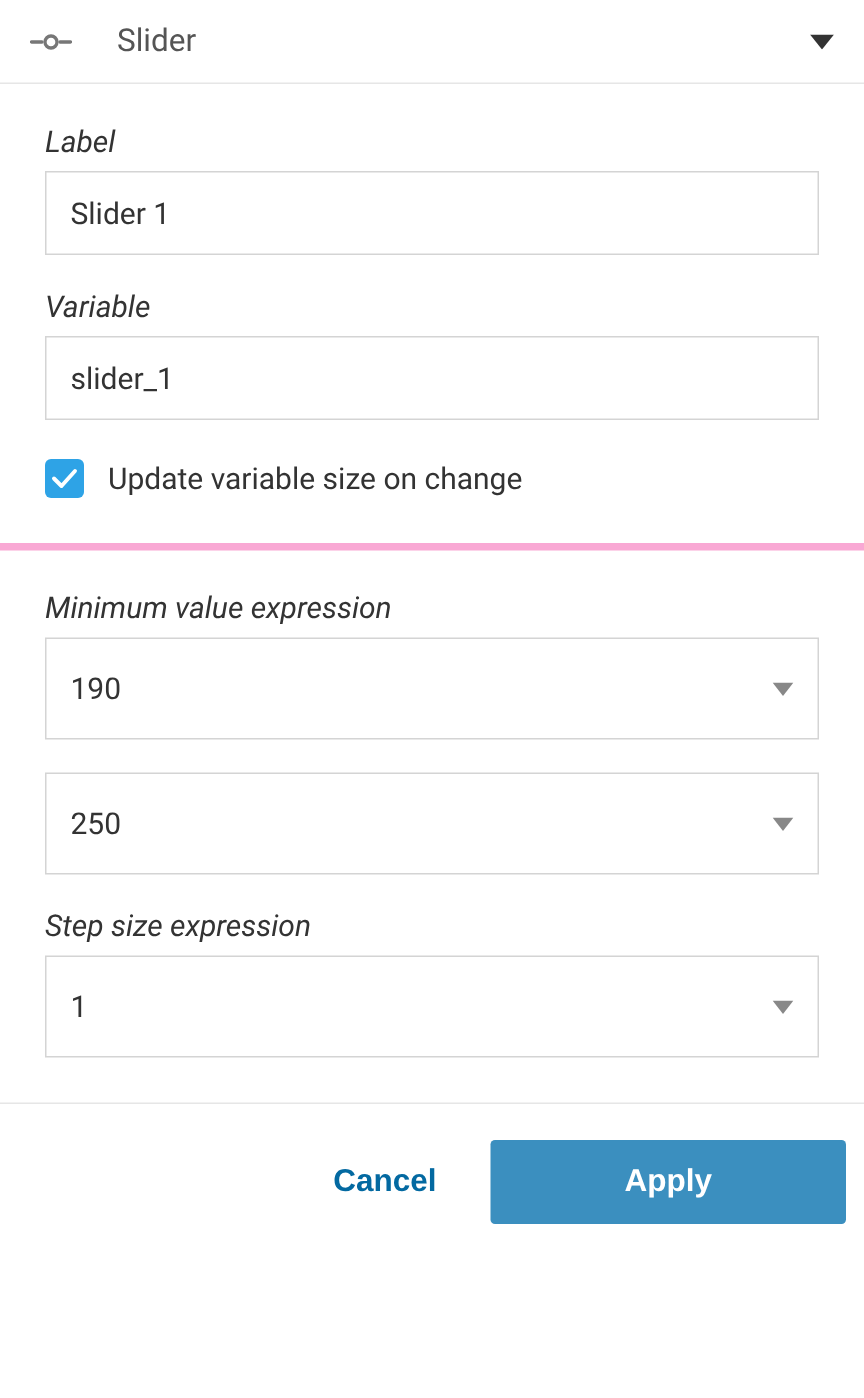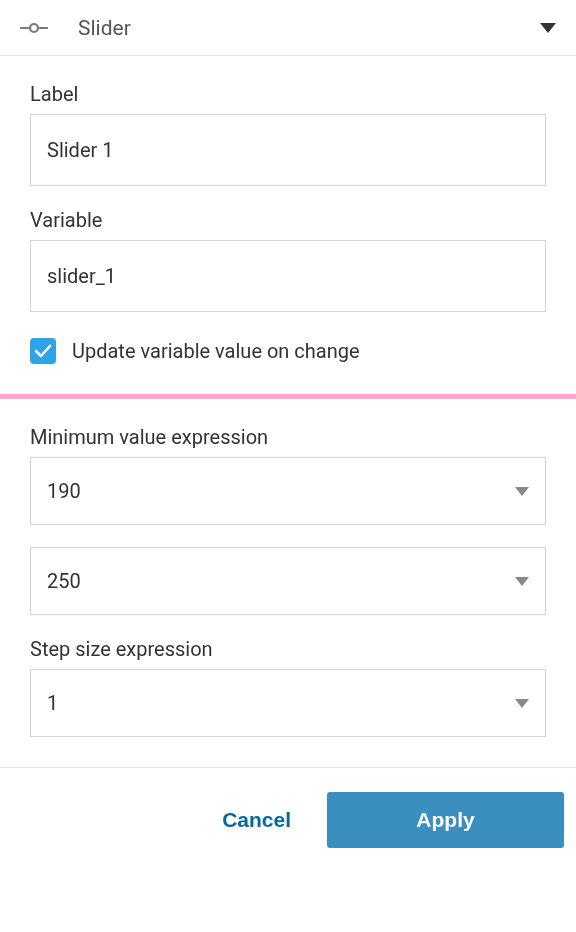--- a/index.html
+++ b/index.html
@@ -51,23 +51,24 @@
       border-top: 5px solid #f9a8d4;
     }
     .field {
       display: flex;
       flex-direction: column;
       gap: 8px;
     }
     .field-label {
       font-size: 20px;
       color: #333;
+      font-style: italic;
     }
     .text-input {
-      height: 72px;
+      height: 56px;
       border: 1px solid #d4d4d4;
       font-size: 20px;
       color: #333;
       padding: 0 16px;
       background: #fff;
       outline: none;
       font-family: inherit;
     }
     .checkbox-row {
       display: flex;
@@ -174,21 +175,21 @@
       <span class="field-label">Variable</span>
       <input type="text" class="text-input" value="slider_1" style="">
     </div>
 
     <div class="checkbox-row">
       <span class="checkbox">
         <svg width="18" height="14" viewBox="0 0 18 14">
           <polyline points="2,7 7,12 16,2" fill="none" stroke="#fff" stroke-width="2.6" stroke-linecap="round" stroke-linejoin="round"></polyline>
         </svg>
       </span>
-      <span class="checkbox-label">Update variable value on change</span>
+      <span class="checkbox-label">Update variable size on change</span>
     </div>
 
   </div>
 
   <div class="content-section bordered">
 
     <div class="field">
       <span class="field-label">Minimum value expression</span>
       <div class="combo">
         <span class="combo-value">190</span>

